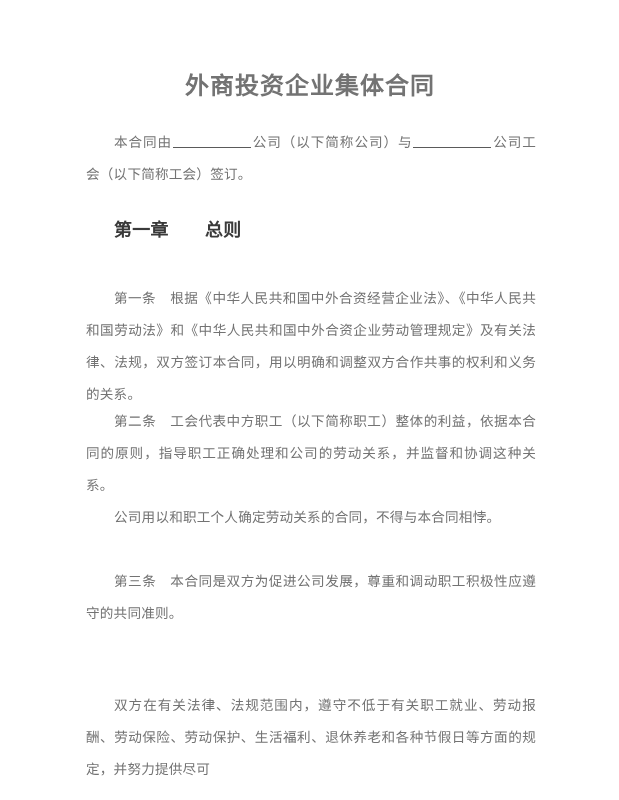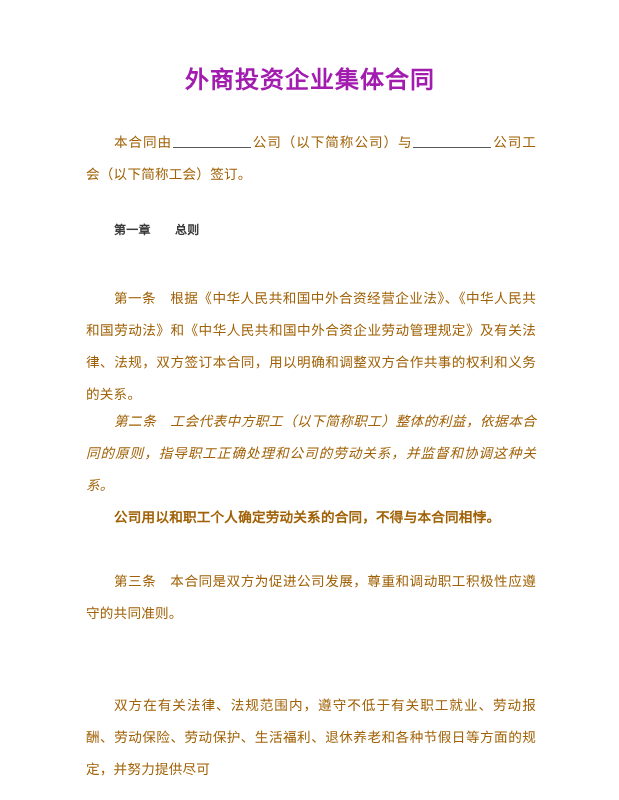--- a/index.html
+++ b/index.html
@@ -26,56 +26,56 @@
   .doc-body {
     position: absolute;
     left: 86px;
     top: 0;
     width: 450px;
   }
 
   .doc-title {
     font-size: 24px;
     font-weight: bold;
-    color: #a21caf;
+    color: #737373;
     text-align: center;
     letter-spacing: 1px;
     margin: 0;
     padding: 0;
     position: absolute;
     left: -1px;
-    top: 64px;
+    top: 70px;
     width: 450px;
     line-height: 32px;
     white-space: nowrap;
   }
 
   .para {
     position: absolute;
     left: 0;
     width: 450px;
     font-size: 13.6px;
     line-height: 32px;
-    color: #a16207;
+    color: #737373;
     text-align: justify;
     text-justify: inter-ideograph;
     text-align-last: left;
     margin: 0;
     letter-spacing: 0.2px;
   }
 
   .indent {
     text-indent: 28px;
   }
 
   .chapter-heading {
     position: absolute;
     left: 0;
     width: 450px;
-    font-size: 12px;
+    font-size: 18px;
     line-height: 32px;
     color: #3a3a3a;
     font-weight: bold;
     text-indent: 28px;
     margin: 0;
     letter-spacing: 0.2px;
   }
 
   
   .blank {
@@ -84,22 +84,22 @@
     width: 78px;
     height: 0.95em;
     vertical-align: -1px;
     margin: 0 1px;
   }
 
   
   #p-opening      { top: 126px; }
   #h-chapter-1    { top: 214px; }
   #p-article-1    { top: 282px; }
-  #p-article-2    { top: 405px; font-style: italic; }
-  #p-article-2b   { top: 501px; font-weight: bold; }
+  #p-article-2    { top: 405px; }
+  #p-article-2b   { top: 501px; }
   #p-article-3    { top: 565px; }
   #p-article-3b   { top: 689px; }
 </style>
 </head>
 <body>
 
 <div class="page">
   <div class="doc-body">
 
     <h1 class="doc-title">外商投资企业集体合同</h1>

